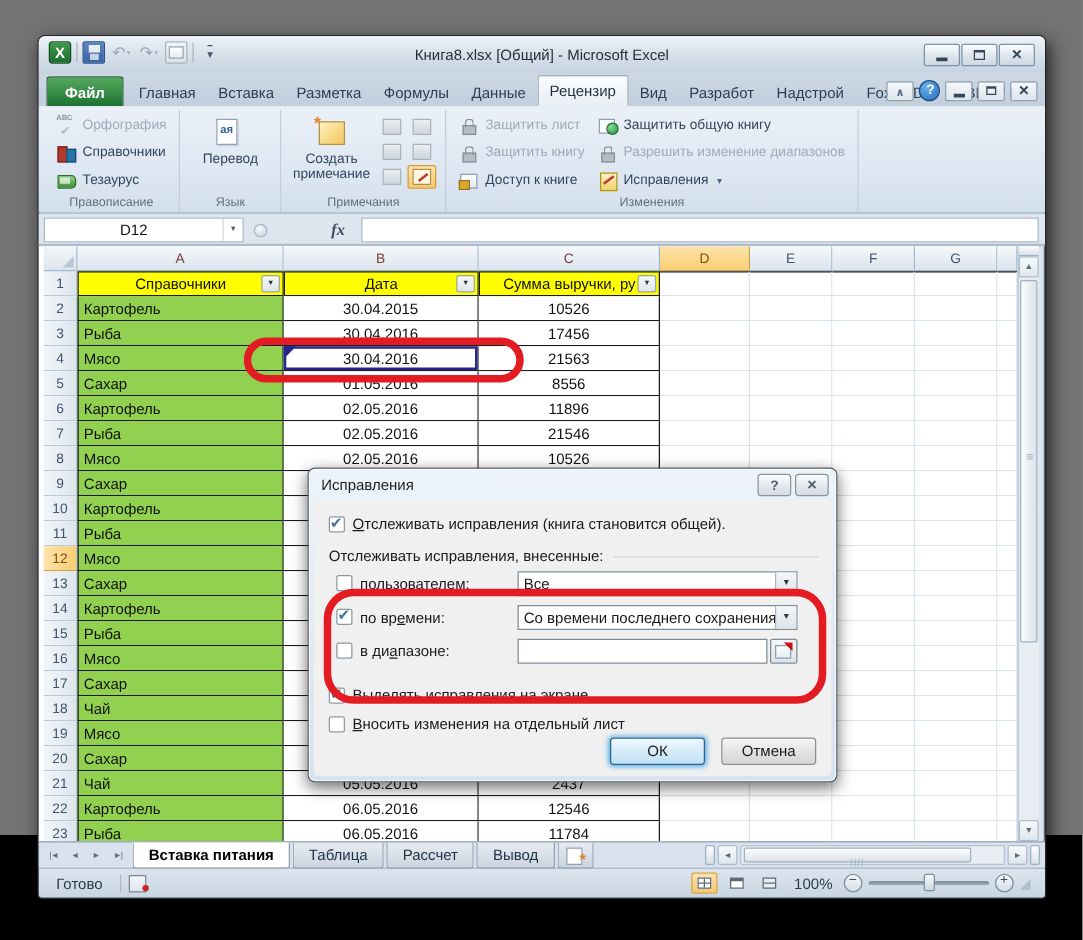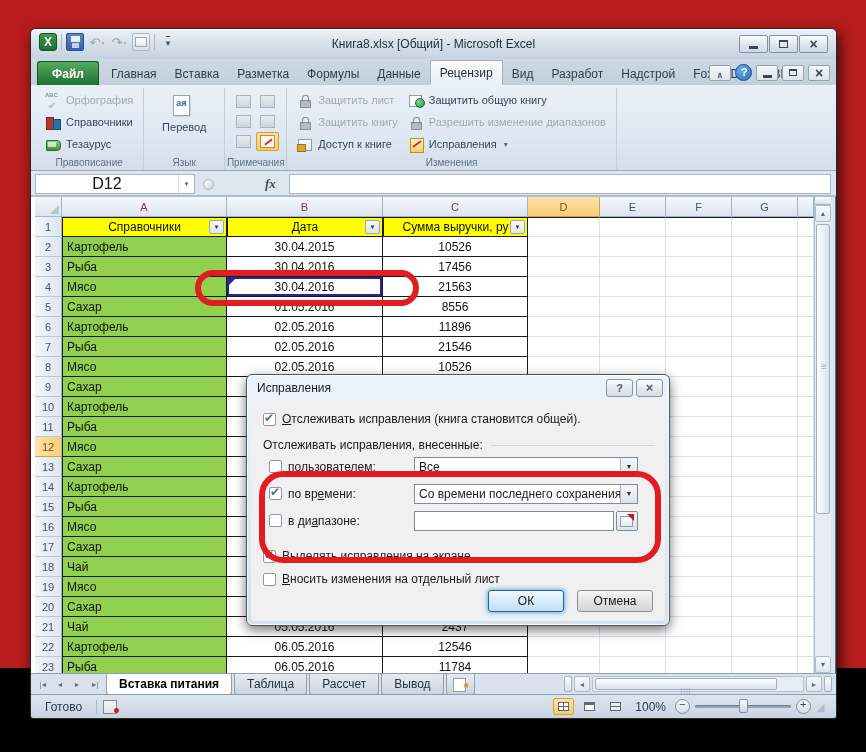--- a/index.html
+++ b/index.html
@@ -1,17 +1,17 @@
 <!DOCTYPE html>
 <html><head>
 <meta charset="utf-8">
 <style>
 *{box-sizing:border-box;margin:0;padding:0}
 body{width:866px;height:752px;background:#000;font-family:"Liberation Sans","DejaVu Sans",sans-serif;overflow:hidden}
-.stage{position:relative;width:866px;height:668px;background:#b91c1c}
+.stage{position:relative;width:866px;height:668px;background:#737373}
 .window{position:absolute;left:30px;top:28px;width:807px;height:691px;background:#dce5ee;border:1px solid #23282d;border-radius:6px 6px 3px 3px;box-shadow:0 0 0 1px #5f6d79 inset,3px 5px 14px rgba(0,0,0,.7)}
 
 .titlebar{position:absolute;left:0;top:0;right:0;height:30px;border-radius:5px 5px 0 0;background:linear-gradient(#edf2f8,#d4dfe9 55%,#c6d2e0);box-shadow:inset 0 1px 0 rgba(255,255,255,.8)}
 .qat{position:absolute;left:8px;top:4px;display:flex;align-items:center;gap:4px}
 .qsep{width:1px;height:16px;background:#aab7c4}
 .i-excel{width:18px;height:18px;border-radius:3px;background:linear-gradient(#3f9b4c,#1d6e31);border:1px solid #14521f;position:relative}
 .i-excel::before{content:"X";position:absolute;left:4px;top:1px;color:#fff;font-size:12px;font-weight:bold}
 .qbtn{width:18px;height:18px;display:inline-flex;align-items:center;justify-content:center;position:relative;border-radius:2px}
 .i-save{background:linear-gradient(#5d86c5,#37movie62a3);background:linear-gradient(#5d86c5,#3762a3);border:1px solid #2a4f86}
 .i-save::before{content:"";position:absolute;left:4px;top:2px;width:9px;height:6px;background:#e9eef5}
@@ -72,21 +72,21 @@
 .i-lock::after{content:"";position:absolute;left:5px;top:3px;width:5px;height:6px;border:1px solid #848f99;border-bottom:none;border-radius:3px 3px 0 0}
 .i-sharebook::before{content:"";position:absolute;left:1px;top:3px;width:11px;height:10px;background:#fff;border:1px solid #8da0b2}
 .i-sharebook::after{content:"";position:absolute;right:0;bottom:0;width:8px;height:8px;border-radius:50%;background:radial-gradient(circle at 35% 30%,#7fdc92,#27913f);border:1px solid #1d6b2f}
 .i-access::before{content:"";position:absolute;left:1px;top:3px;width:12px;height:10px;background:linear-gradient(#fff,#dfe6ec);border:1px solid #8da0b2}
 .i-access::after{content:"";position:absolute;left:0;bottom:0;width:7px;height:6px;background:#d9a62e;border:1px solid #9a7420}
 .i-track::before{content:"";position:absolute;left:2px;top:2px;width:12px;height:13px;background:linear-gradient(#fdf3c9,#f1d06a);border:1px solid #b7950b}
 .i-track::after{content:"";position:absolute;left:4px;top:7px;width:10px;height:2px;background:#c0392b;transform:rotate(-36deg)}
 
 .fbar{position:absolute;left:0;top:142px;right:0;height:26px;background:#dde6ef;border-bottom:2px solid #aebdcc}
 .namebox{position:absolute;left:4px;top:3px;width:160px;height:20px;background:#fff;border:1px solid #a7b6c5;display:flex;align-items:center}
-.nbval{flex:1;text-align:center;font-size:16px;color:#111}
+.nbval{flex:1;text-align:center;font-size:12px;color:#111}
 .nbarrow{width:16px;height:100%;display:flex;align-items:center;justify-content:center;border-left:1px solid #d2dae2}
 .nbarrow::before{content:"▼";font-size:6px;color:#44566b}
 .fdot{position:absolute;left:172px;top:8px;width:11px;height:11px;border-radius:50%;background:radial-gradient(circle at 35% 30%,#f6f9fb,#c7d2dc);border:1px solid #a7b6c5}
 .fx{position:absolute;left:234px;top:5px;font-size:13px;font-style:italic;font-family:"Liberation Serif",serif;color:#3b4c5e;font-weight:bold}
 .ffield{position:absolute;left:258px;top:3px;right:5px;height:20px;background:#fff;border:1px solid #a7b6c5}
 
 .gridarea{position:absolute;left:0;top:168px;width:783px;height:476px;background:#fff;overflow:hidden;padding-left:4px}
 .ghead{display:flex;height:20px}
 .corner{width:27px;height:20px;background:linear-gradient(#f2f6fa,#dde5ed);border-right:1px solid #9eb6ce;border-bottom:1px solid #9eb6ce;position:relative}
 .corner::after{content:"";position:absolute;right:2px;bottom:2px;width:0;height:0;border-left:9px solid transparent;border-bottom:9px solid #b9c6d4}
@@ -278,20 +278,24 @@
       <div class="glabel">Правописание</div>
     </div>
     <div class="rgroup">
       <div class="bigbtn">
             <span class="bic i-translate"></span>
             <span class="blab">Перевод</span>
           </div>
       <div class="glabel">Язык</div>
     </div>
     <div class="rgroup">
+      <div class="bigbtn">
+            <span class="bic i-note"></span>
+            <span class="blab">Создать примечание</span>
+          </div>
       <div class="icgrid">
         <span class="icbtn"></span>
         <span class="icbtn"></span>
         <span class="icbtn"></span>
         <span class="icbtn"></span>
         <span class="icbtn"></span>
         <span class="icbtn hot"></span>
       </div>
       <div class="glabel">Примечания</div>
     </div>

